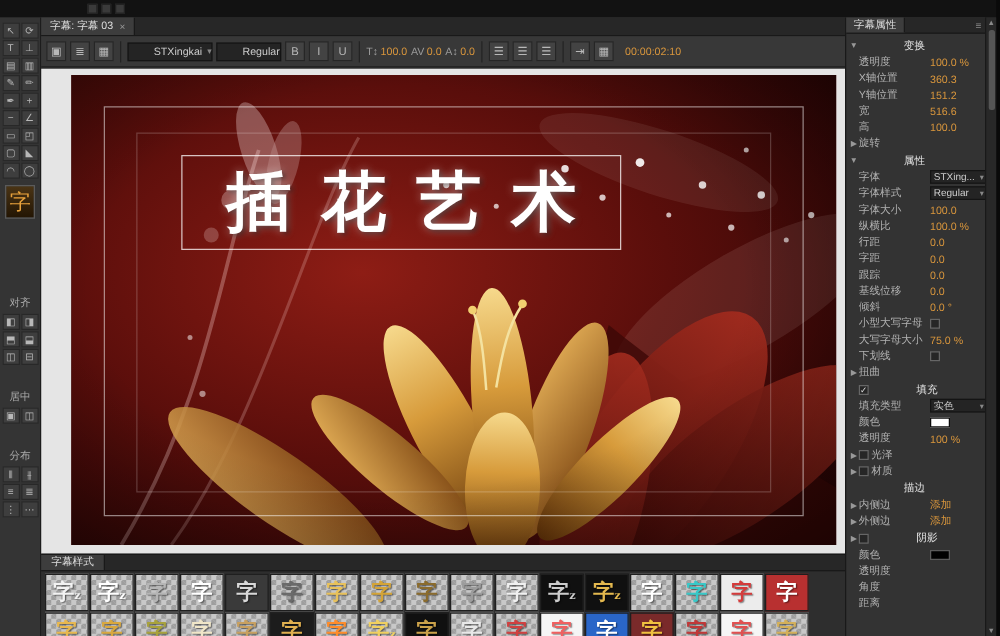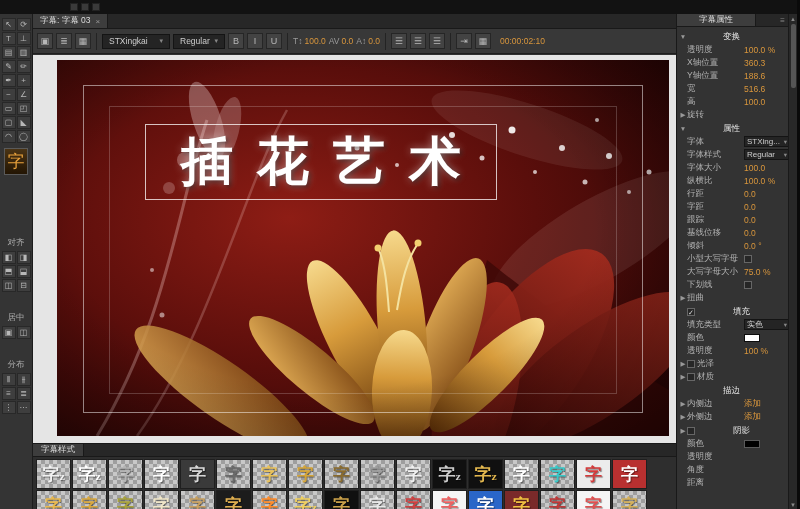--- a/index.html
+++ b/index.html
@@ -20,21 +20,21 @@
   .asec.first{margin-top:62px;}
   .agrid{display:grid;grid-template-columns:14px 14px;gap:1px;justify-content:center;padding-top:2px;}
   
   #main{position:absolute;left:33px;top:14px;width:643px;height:429px;background:#303030;}
   .tabbar{height:15px;background:#272727;border-bottom:1px solid #191919;display:flex;align-items:stretch;}
   .dtab{background:#3d3d3d;padding:0 7px;color:#ddd;display:flex;align-items:center;gap:5px;border-right:1px solid #191919;font-size:8.5px;}
   .dtab .x{color:#999;font-size:8px;}
   .ttoolbar{height:25px;background:#383838;border-bottom:1px solid #1e1e1e;display:flex;align-items:center;gap:3px;padding:0 4px;}
   .tbtn{width:16px;height:16px;background:#434343;border:1px solid #262626;color:#b8b8b8;display:flex;align-items:center;justify-content:center;font-size:9px;line-height:1;}
   .sep{width:1px;height:17px;background:#232323;margin:0 2px;flex:none;}
-  .dd{height:15px;background:#242424;border:1px solid #141414;color:#ccc;display:flex;align-items:center;padding:0 6px;font-size:8.5px;white-space:nowrap;}
+  .dd{height:15px;background:#242424;border:1px solid #141414;color:#ccc;display:flex;align-items:center;padding:0 20px;font-size:8.5px;white-space:nowrap;}
   .dd::after{content:"▾";margin-left:auto;padding-left:4px;color:#888;font-size:7px;}
   .dd.font{width:68px;} .dd.style{width:52px;}
   .numctl{display:flex;align-items:center;gap:2px;flex:none;}
   .numctl .ic{color:#9a9a9a;font-size:8.5px;}
   .numctl .nv{color:#d9963c;font-size:8.5px;}
   .tc{color:#d9963c;margin-left:6px;font-size:8.5px;}
   
   .canvaswrap{position:absolute;left:0;top:41px;width:643px;height:388px;background:#e5e5e5;overflow:hidden;}
   .canvas{position:absolute;left:24px;top:5px;width:612px;height:376px;background:#3a0707;overflow:hidden;}
   .canvas svg.art{position:absolute;left:0;top:0;}
@@ -55,21 +55,21 @@
   .swatch.chk{
     background-color:#c8c8c8;
     background-image:linear-gradient(45deg,#9e9e9e 25%,transparent 25%,transparent 75%,#9e9e9e 75%),
                      linear-gradient(45deg,#9e9e9e 25%,transparent 25%,transparent 75%,#9e9e9e 75%);
     background-position:0 0,4px 4px;background-size:8px 8px;}
   .sg{font-size:17px;font-weight:bold;font-family:"DejaVu Serif",serif;line-height:1;text-shadow:1px 1px 1px rgba(0,0,0,.45);display:flex;align-items:baseline;}
   .sg .sub{font-size:9px;font-style:normal;}
   
   #rightpanel{position:absolute;left:676px;top:14px;width:112px;height:495px;background:#333;border-left:1px solid #191919;}
   .rtabbar{height:13px;background:#272727;display:flex;align-items:stretch;border-bottom:1px solid #191919;}
-  .rtab{background:#3d3d3d;padding:0 22px;font-size:8.5px;color:#ddd;display:flex;align-items:center;border-right:1px solid #191919;}
+  .rtab{background:#3d3d3d;padding:0 6px;font-size:8.5px;color:#ddd;display:flex;align-items:center;border-right:1px solid #191919;}
   .rmenu{margin-left:auto;color:#888;font-size:8px;display:flex;align-items:center;padding-right:3px;}
   .prows{padding-top:2px;}
   .prow{display:flex;align-items:center;height:13px;padding:0 2px;color:#b2b2b2;font-size:8.5px;}
   .prow.sec{margin-top:1px;}
   .prow.sec .lbl{color:#e4e4e4;margin-left:36px;}
   .prow .tri{width:8px;flex:none;color:#999;font-size:6.5px;text-align:center;}
   .prow .cb{display:none;width:8px;height:8px;flex:none;border:1px solid #666;background:#262626;margin-right:2px;font-size:7px;line-height:7px;color:#ddd;text-align:center;}
   .prow .lbl{width:57px;flex:none;white-space:nowrap;overflow:hidden;}
   .prow .pv{flex:1;min-width:0;display:flex;align-items:center;color:#b2b2b2;white-space:nowrap;}
   .prow .pv.num{color:#d9963c;}
@@ -635,21 +635,21 @@
         <span class="tri"></span>
 
         <span class="lbl">X轴位置</span>
         <span class="pv num">360.3</span>
       </div>
 
       <div class="prow">
         <span class="tri"></span>
 
         <span class="lbl">Y轴位置</span>
-        <span class="pv num">188.6</span>
+        <span class="pv num">151.2</span>
       </div>
 
       <div class="prow">
         <span class="tri"></span>
 
         <span class="lbl">宽</span>
         <span class="pv num">516.6</span>
       </div>
 
       <div class="prow">

